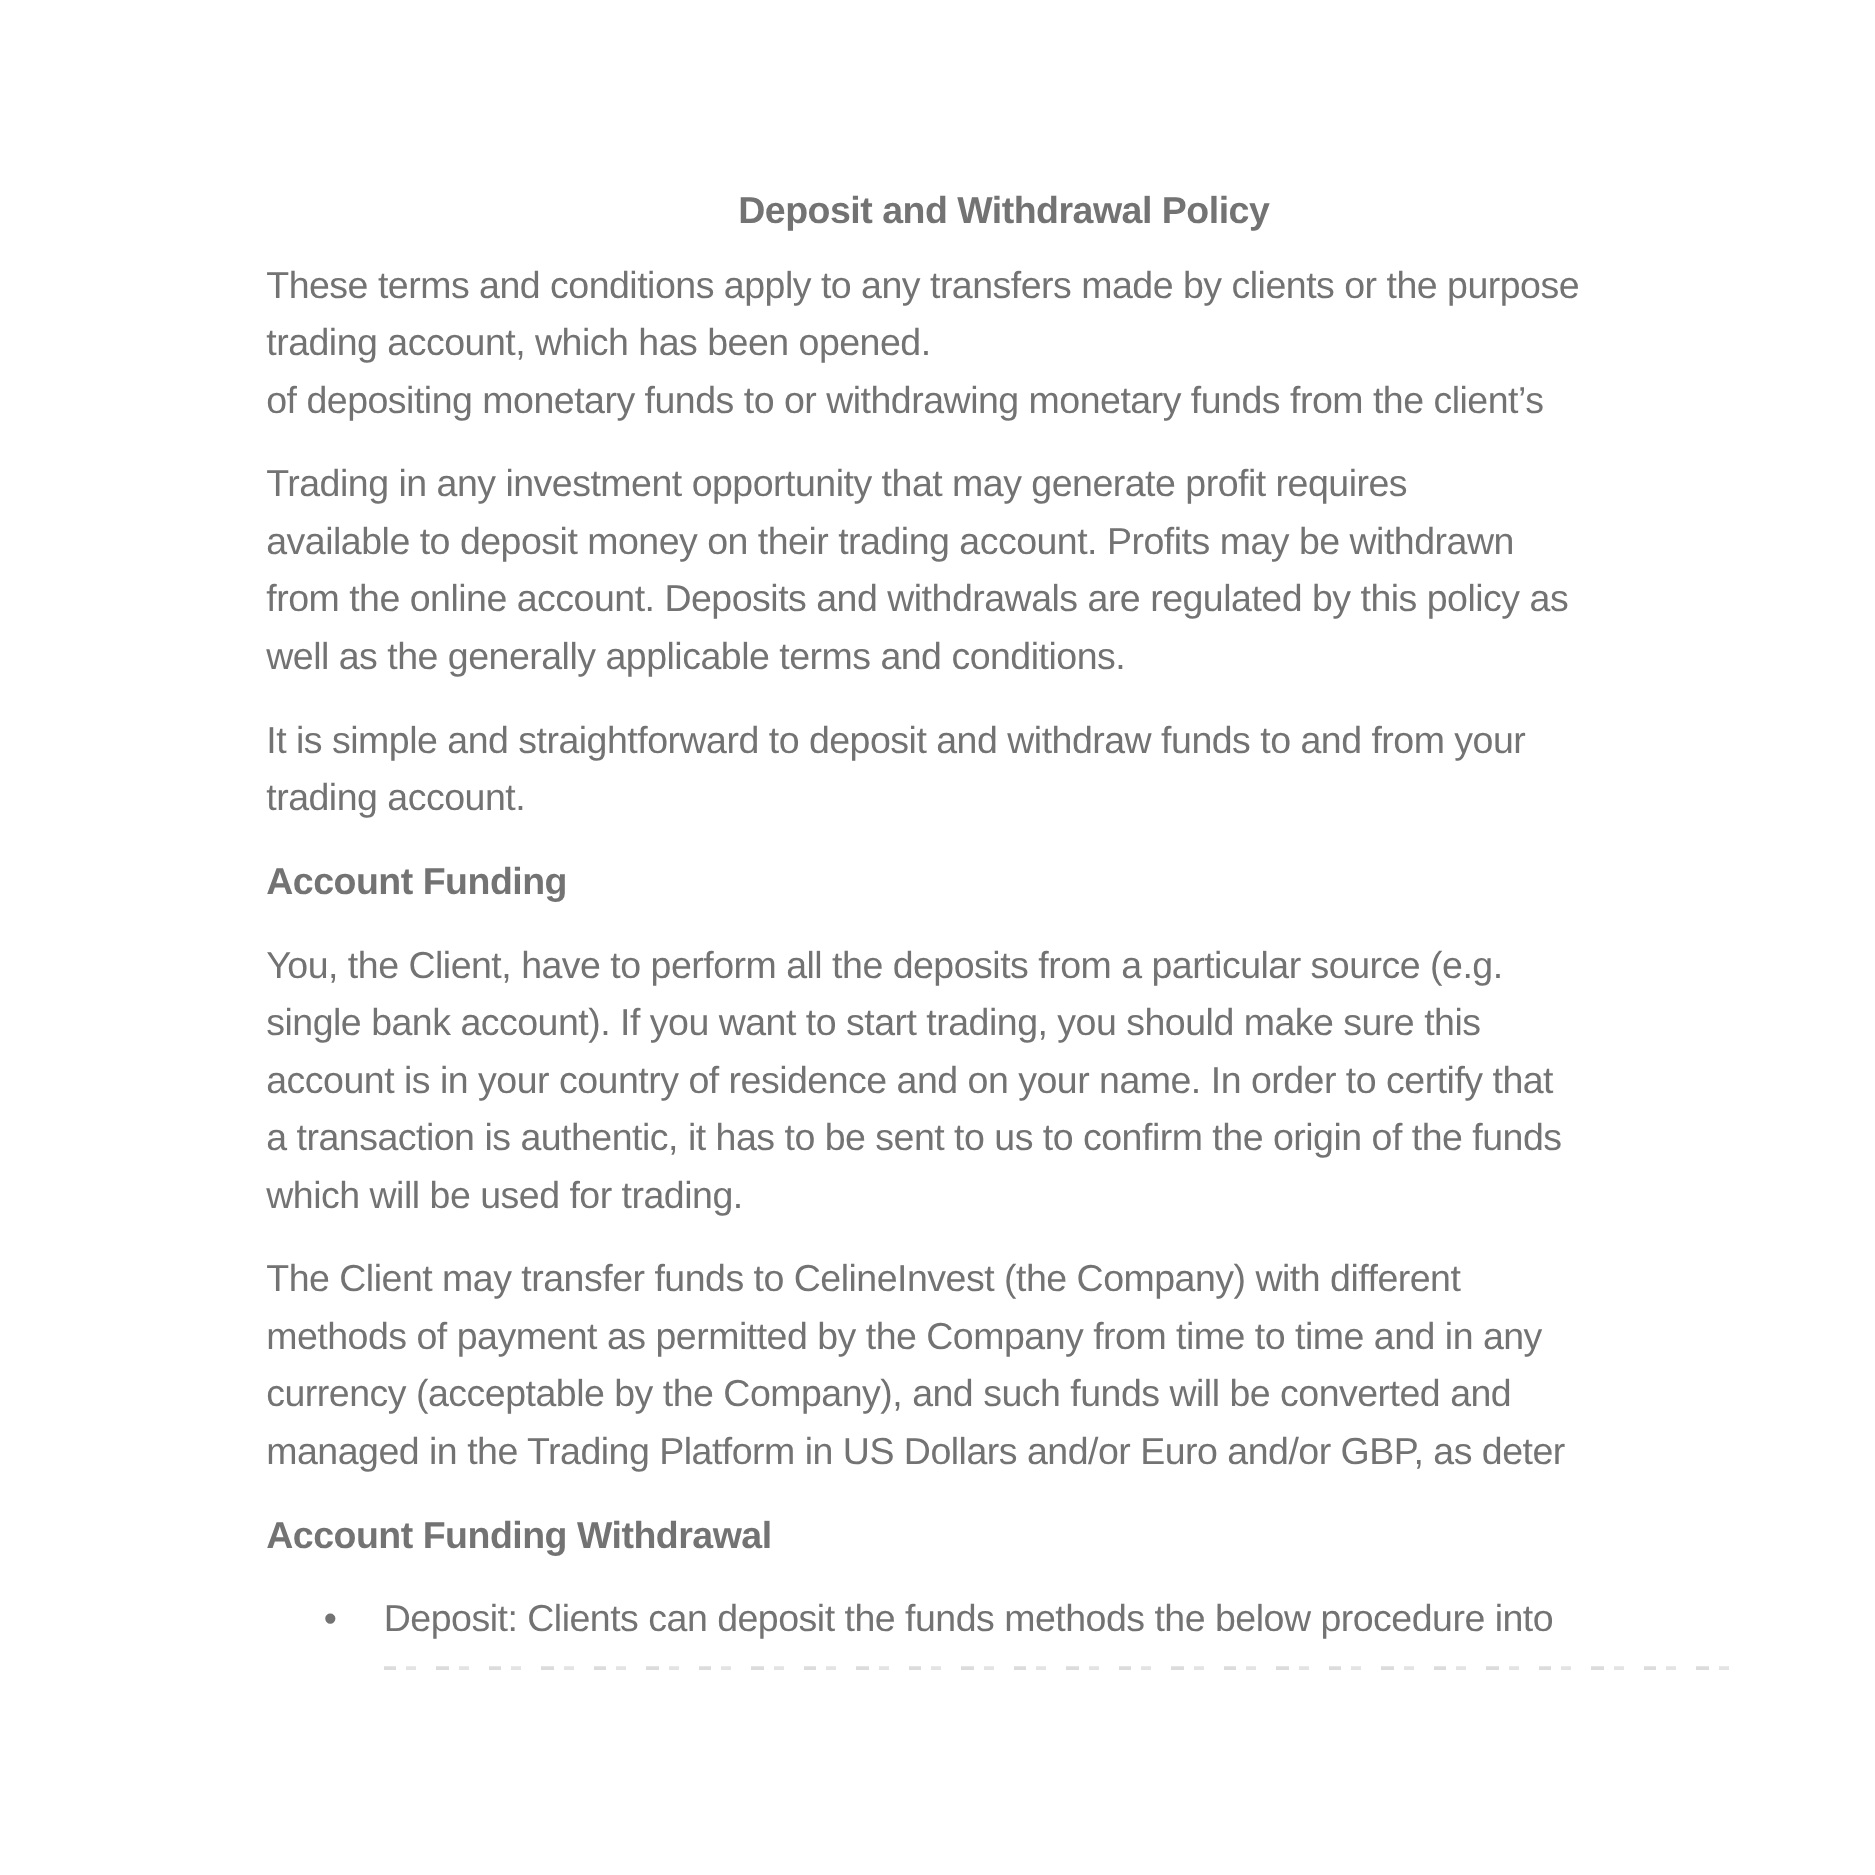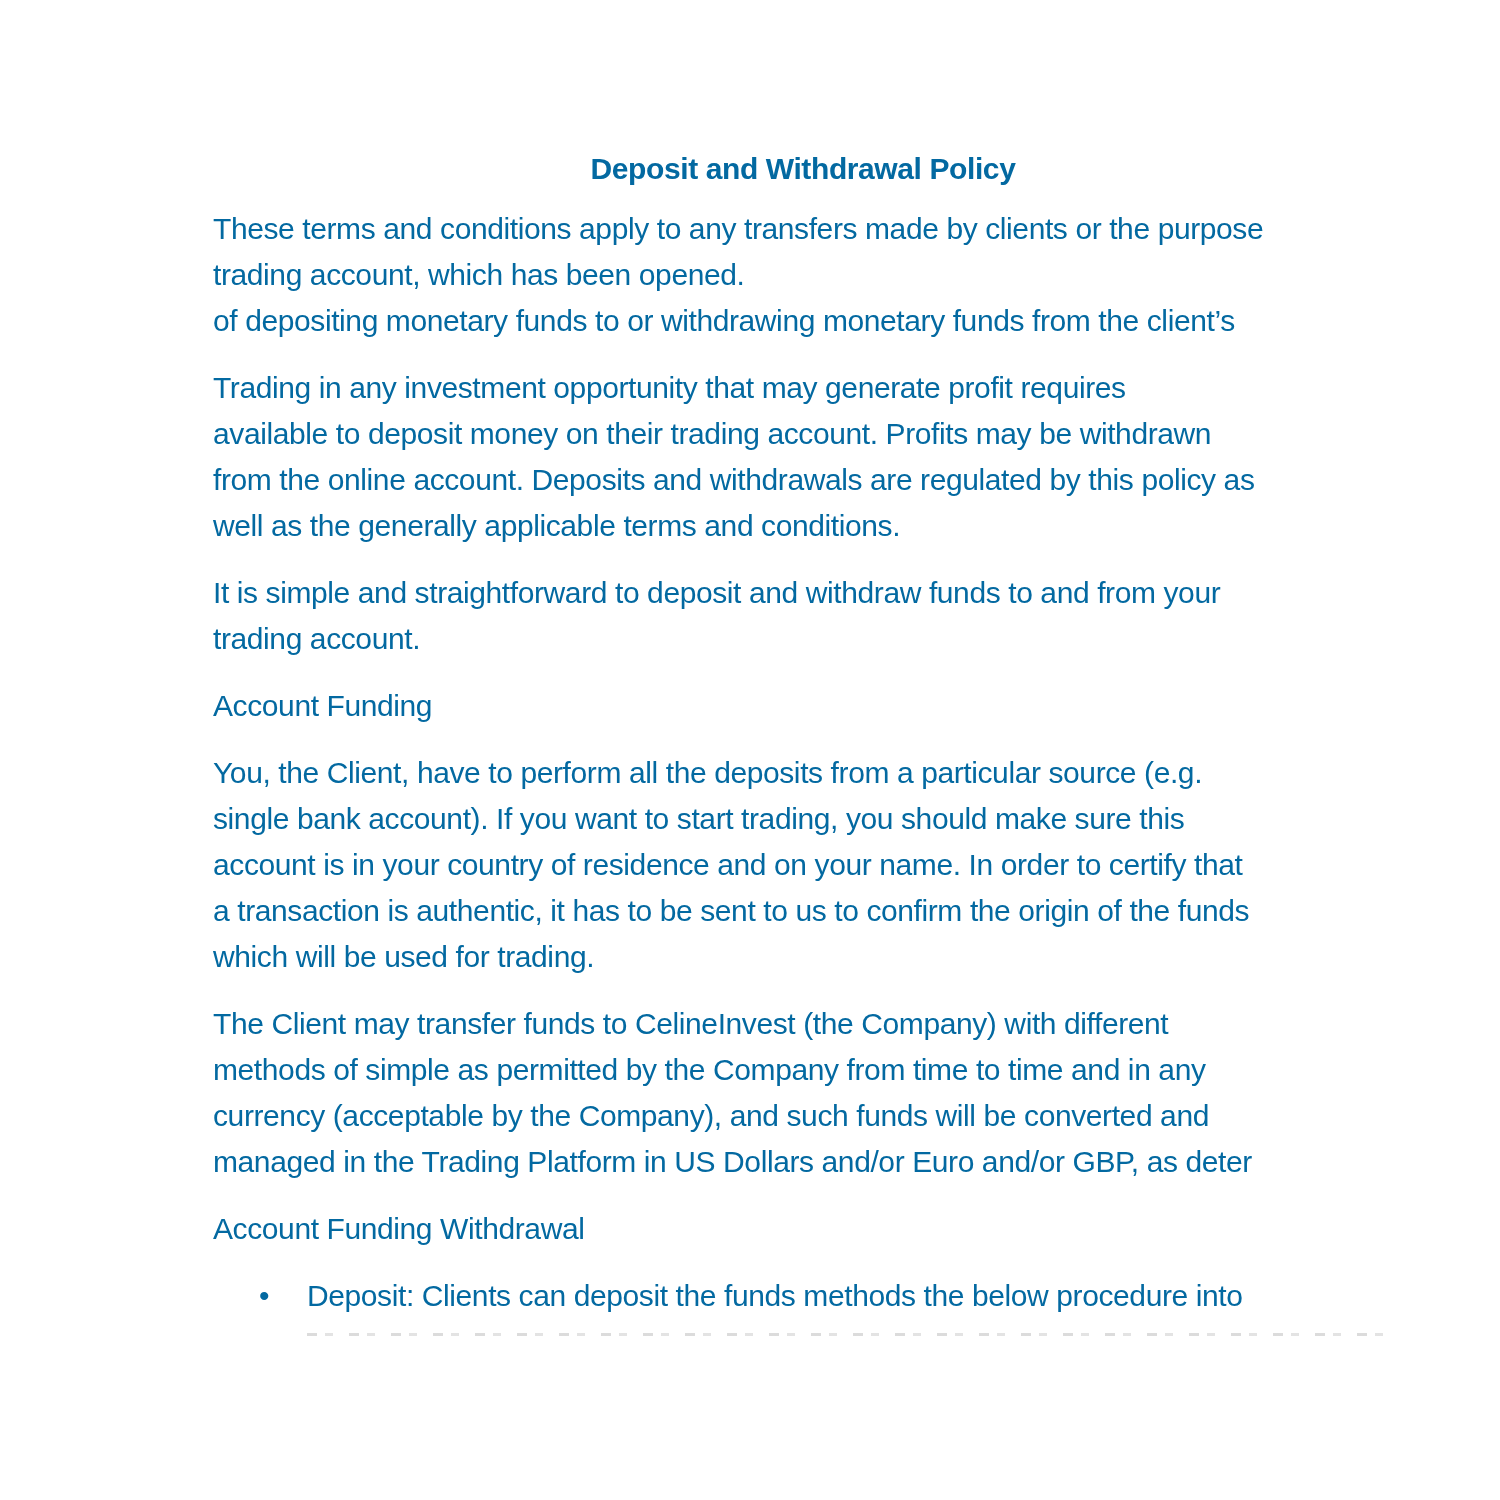--- a/index.html
+++ b/index.html
@@ -8,35 +8,35 @@
     height: 1500px;
     background: #ffffff;
     overflow: hidden;
     font-family: "Liberation Sans", sans-serif;
   }
   .doc {
     position: absolute;
     left: 213px;
     top: 146px;
     width: 1180px;
-    color: #0369a1;
+    color: #737373;
     font-size: 30px;
     line-height: 46px;
     letter-spacing: -0.4px;
   }
   .doc-title {
     font-weight: bold;
     text-align: center;
     margin-bottom: 14px;
     white-space: nowrap;
   }
   .paragraph { margin-bottom: 21px; }
   .text-line { white-space: nowrap; }
   .section-heading {
-    font-weight: normal;
+    font-weight: bold;
     margin-bottom: 21px;
     white-space: nowrap;
   }
   .bullet-list { margin-bottom: 0; }
   .bullet-item { display: flex; }
   .bullet-item .marker {
     flex: 0 0 94px;
     padding-left: 46px;
   }
   .bullet-item .bullet-text { flex: 1 1 auto; }
@@ -88,21 +88,21 @@
   <div class="paragraph">
     <div class="text-line">You, the Client, have to perform all the deposits from a particular source (e.g.</div>
     <div class="text-line">single bank account). If you want to start trading, you should make sure this</div>
     <div class="text-line">account is in your country of residence and on your name. In order to certify that</div>
     <div class="text-line">a transaction is authentic, it has to be sent to us to confirm the origin of the funds</div>
     <div class="text-line">which will be used for trading.</div>
   </div>
 
   <div class="paragraph">
     <div class="text-line">The Client may transfer funds to CelineInvest (the Company) with different</div>
-    <div class="text-line">methods of simple as permitted by the Company from time to time and in any</div>
+    <div class="text-line">methods of payment as permitted by the Company from time to time and in any</div>
     <div class="text-line">currency (acceptable by the Company), and such funds will be converted and</div>
     <div class="text-line">managed in the Trading Platform in US Dollars and/or Euro and/or GBP, as deter</div>
   </div>
 
 
   <div class="section-heading">Account Funding Withdrawal</div>
 
   <div class="bullet-list">
     <div class="bullet-item">
       <span class="marker">•</span>

